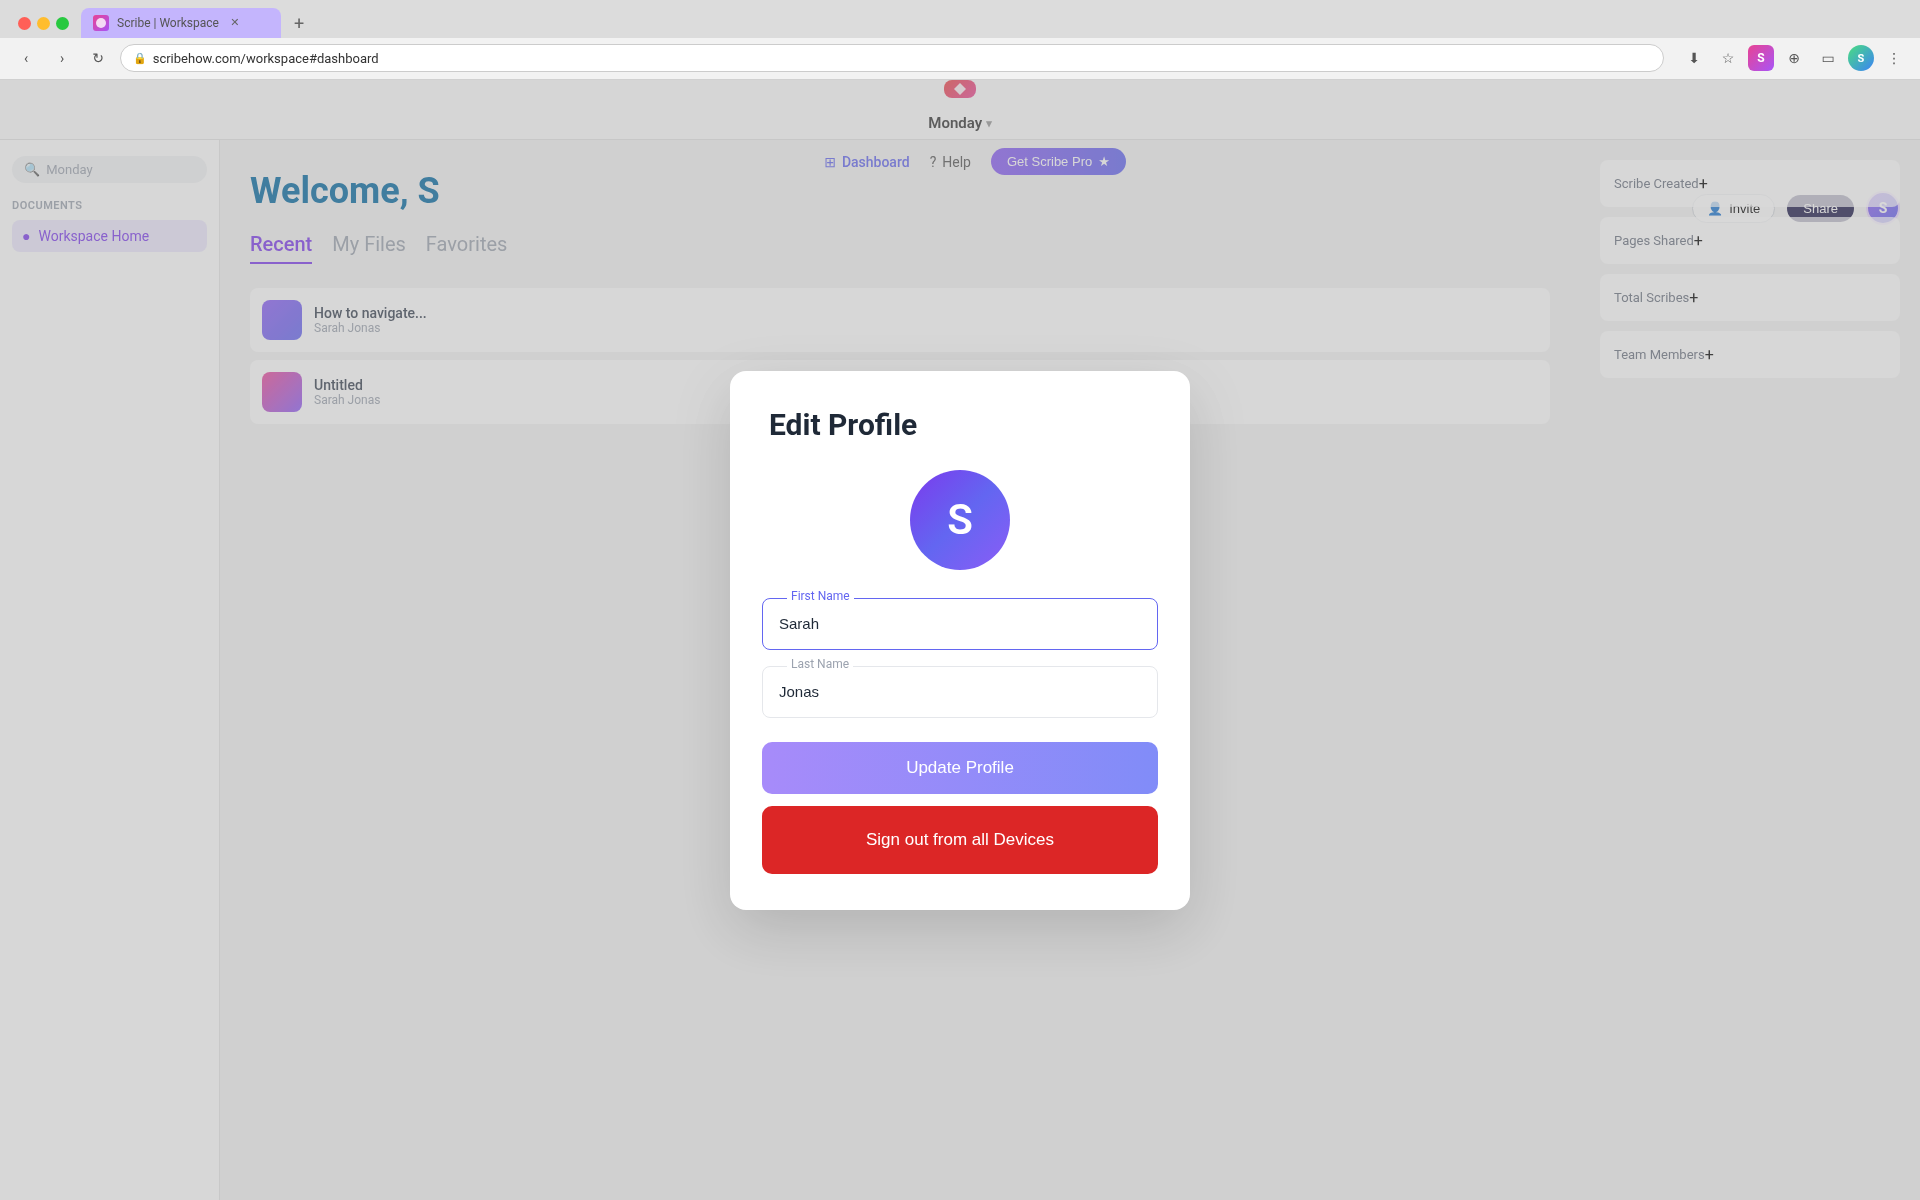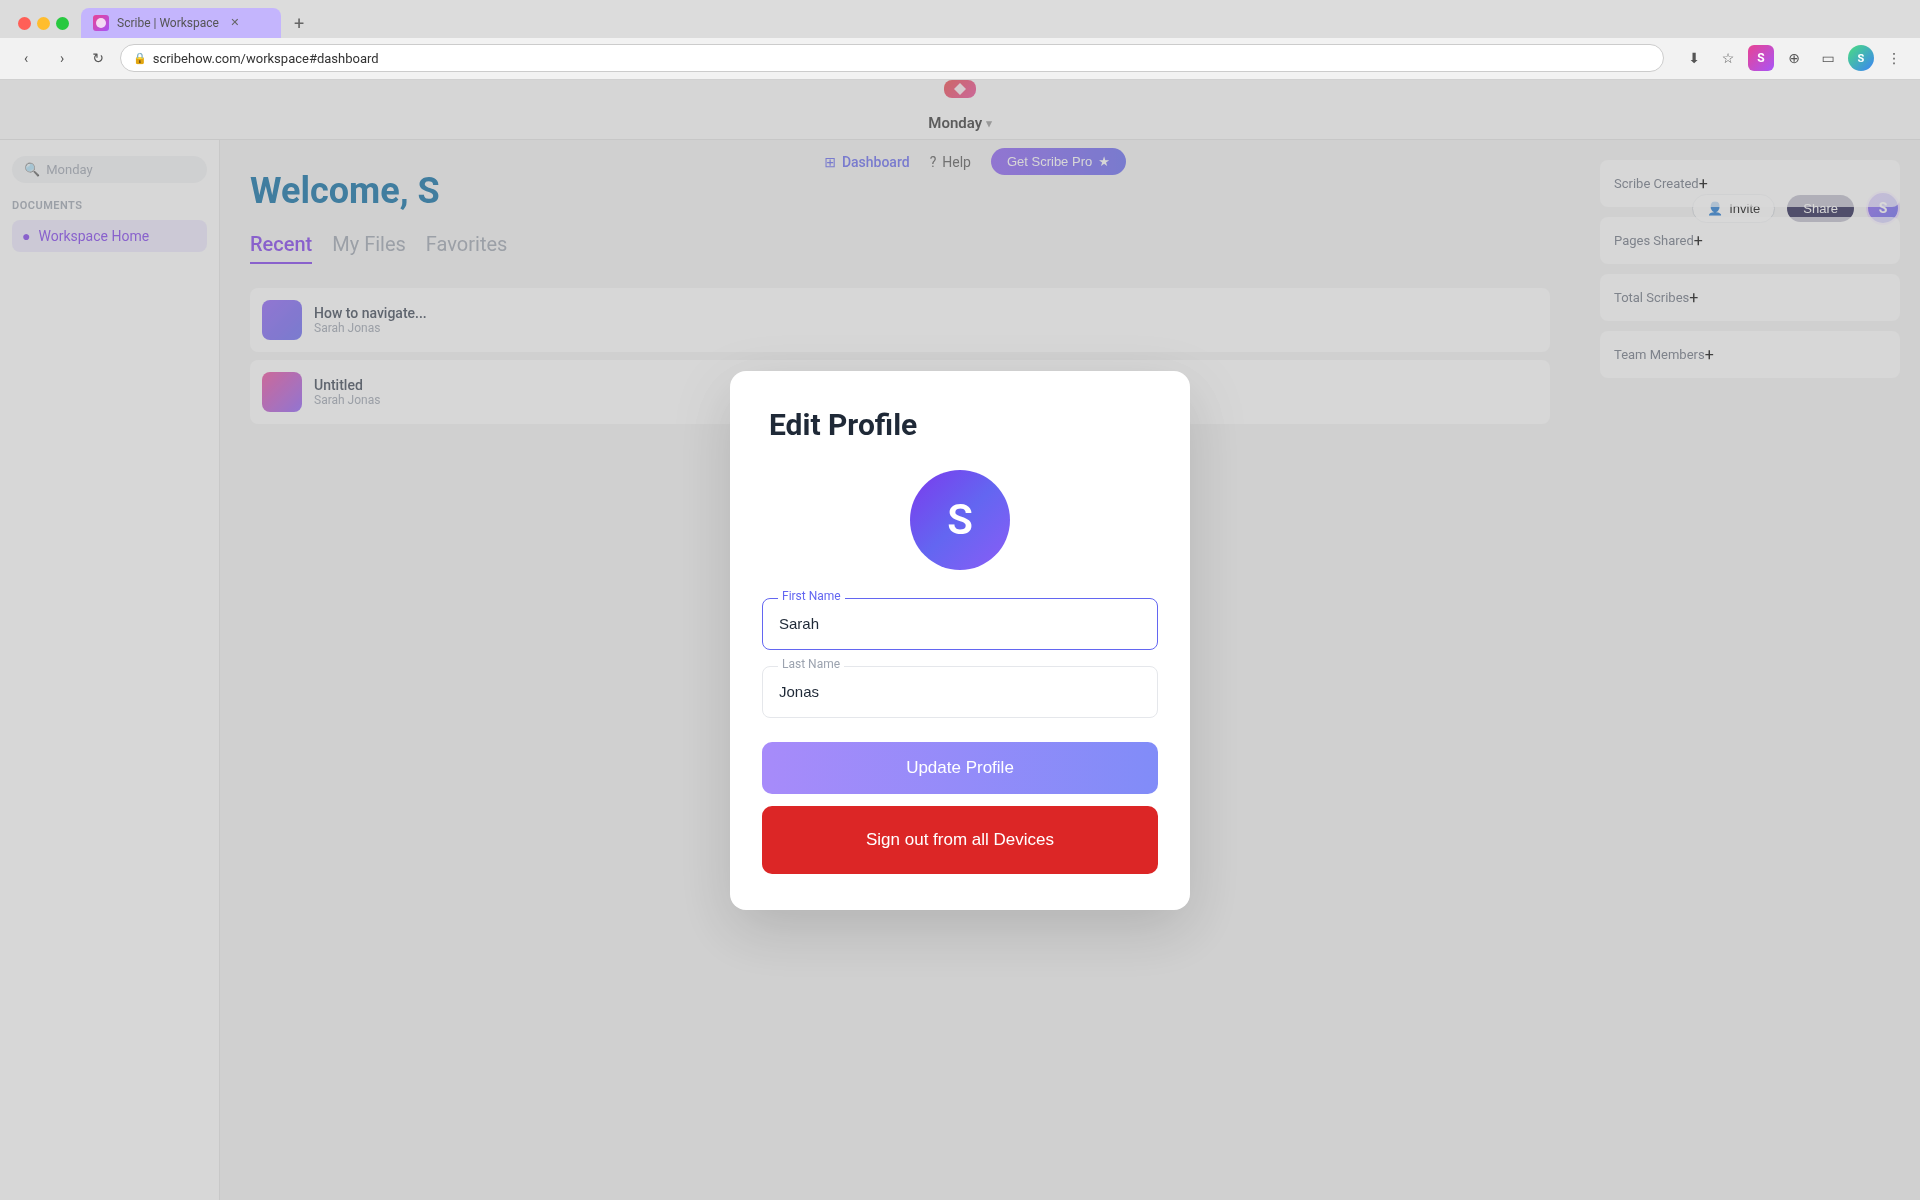--- a/index.html
+++ b/index.html
@@ -462,21 +462,21 @@
     }
 
     .form-field {
       position: relative;
       margin-bottom: 16px;
     }
 
     .form-field label {
       position: absolute;
       top: -9px;
-      left: 16px;
+      left: 25px;
       background: white;
       padding: 0 4px;
       font-size: 12px;
       color: #6366f1;
     }
 
     .form-field input {
       width: 100%;
       height: 52px;
       border: 1.5px solid #e5e7eb;

